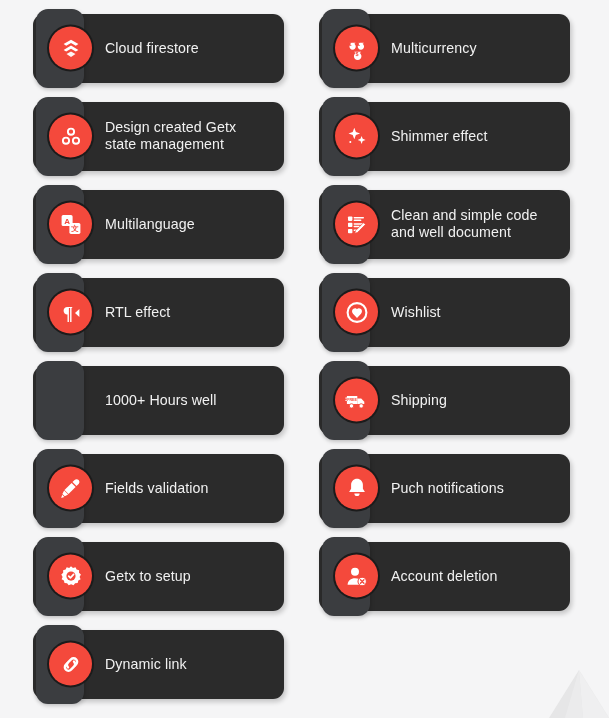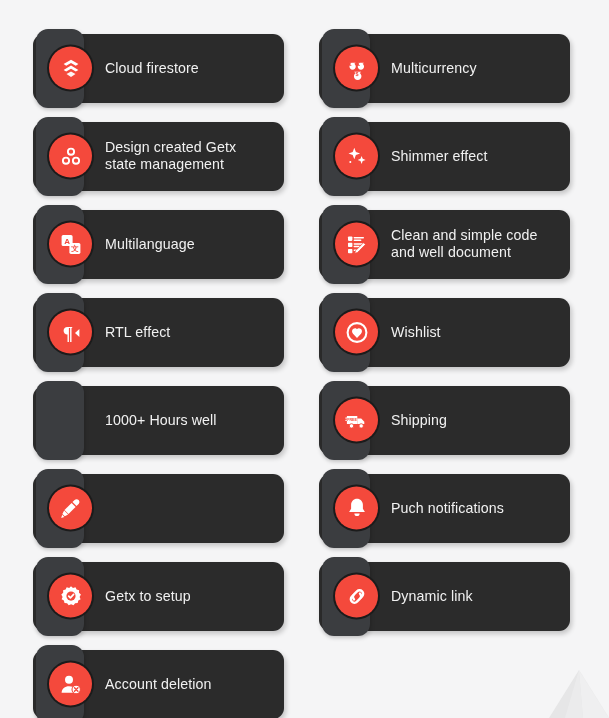--- a/index.html
+++ b/index.html
@@ -30,21 +30,21 @@
     position: absolute;
     left: 0;
     top: 0;
     width: 609px;
     height: 718px;
     display: grid;
     grid-template-columns: 1fr 1fr;
     grid-auto-rows: 88px;
     column-gap: 35px;
     row-gap: 0px;
-    padding: 24px 39px 0px 33px;
+    padding: 4px 39px 0px 33px;
     align-content: start;
   }
 
   .cell {
     position: relative;
     height: 88px;
     display: flex;
     align-items: center;
   }
 
@@ -258,20 +258,21 @@
       <div class="card">
         <div class="plate"></div>
         <div class="badge">
           <svg width="24" height="24" viewBox="0 0 24 24" fill="none">
             <path d="M19.6 3.5c1.1 1.1 1.1 2.9 0 4.0l-2.1 2.1-4.0-4.0 2.1-2.1c1.1-1.1 2.9-1.1 4.0 0z" fill="#ffffff"></path>
             <path d="M12.6 6.4l4.0 4.0-7.1 7.1-4.0-4.0z" fill="#ffffff"></path>
             <path d="M5.1 14.1l4.0 4.0-3.3 1.7-2.4-2.4z" fill="#ffffff"></path>
             <path d="M3.2 18.3l2.1 2.1-3.1 1.0z" fill="#ffffff"></path>
           </svg>
         </div>
+        <div class="label">Fields validation</div>
       </div>
     </div>
     <div class="cell">
       <div class="card">
         <div class="plate"></div>
         <div class="badge">
           <svg width="24" height="24" viewBox="0 0 24 24" fill="none">
             <path d="M12 2.3c-3.3 0-5.9 2.7-5.9 6.0v3.9l-2.0 3.4h15.8l-2.0-3.4V8.3c0-3.3-2.6-6.0-5.9-6.0z" fill="#ffffff"></path>
             <path d="M9.4 17.0h5.2a2.6 2.6 0 0 1-5.2 0z" fill="#ffffff"></path>
           </svg>
@@ -283,41 +284,41 @@
       <div class="card">
         <div class="plate"></div>
         <div class="badge">
           <svg width="24" height="24" viewBox="0 0 24 24" fill="none">
             <path d="M12 1.8l2.0 1.6 2.5-.6 1.1 2.3 2.5.6-.1 2.6 1.9 1.8-1.3 2.3 1.0 2.4-2.3 1.2-.6 2.5-2.6.2-1.6 2.0-2.4-1.0-2.4 1.0-1.6-2.0-2.6-.2-.6-2.5-2.3-1.2 1.0-2.4-1.3-2.3 1.9-1.8-.1-2.6 2.5-.6 1.1-2.3 2.5.6z" fill="#ffffff"></path>
             <circle cx="12" cy="11.6" r="4.6" fill="#f4493c"></circle>
             <path d="M9.7 11.6l1.7 1.8 3.2-3.5" stroke="#ffffff" stroke-width="1.7" stroke-linecap="round" stroke-linejoin="round" fill="none"></path>
           </svg>
         </div>
         <div class="label">Getx to setup</div>
-      </div>
-    </div>
-    <div class="cell">
-      <div class="card">
-        <div class="plate"></div>
-        <div class="badge">
-          <svg width="24" height="24" viewBox="0 0 24 24" fill="none">
-            <path d="M9.0 14.9a3.6 3.6 0 0 1 0-5.1l3.0-3.0a3.6 3.6 0 0 1 5.1 5.1l-1.3 1.3" stroke="#ffffff" stroke-width="2.4" stroke-linecap="round" fill="none"></path>
-            <path d="M15.0 9.1a3.6 3.6 0 0 1 0 5.1l-3.0 3.0a3.6 3.6 0 0 1-5.1-5.1l1.3-1.3" stroke="#ffffff" stroke-width="2.4" stroke-linecap="round" fill="none"></path>
-          </svg>
-        </div>
-        <div class="label">Dynamic link</div>
       </div>
     </div>
     <div class="cell">
       <div class="card">
         <div class="plate"></div>
         <div class="badge">
           <svg width="24" height="24" viewBox="0 0 24 24" fill="none">
             <circle cx="10.0" cy="7.2" r="4.0" fill="#ffffff"></circle>
             <path d="M2.6 20.3c0-4.1 3.3-6.6 7.4-6.6 1.5 0 2.9.3 4.1.9l-.1 5.7z" fill="#ffffff"></path>
             <circle cx="17.2" cy="17.0" r="4.2" fill="#ffffff" stroke="#f4493c" stroke-width="1.1"></circle>
             <path d="M15.5 15.3l3.4 3.4M18.9 15.3l-3.4 3.4" stroke="#f4493c" stroke-width="1.4" stroke-linecap="round"></path>
           </svg>
         </div>
         <div class="label">Account deletion</div>
       </div>
     </div>
+    <div class="cell">
+      <div class="card">
+        <div class="plate"></div>
+        <div class="badge">
+          <svg width="24" height="24" viewBox="0 0 24 24" fill="none">
+            <path d="M9.0 14.9a3.6 3.6 0 0 1 0-5.1l3.0-3.0a3.6 3.6 0 0 1 5.1 5.1l-1.3 1.3" stroke="#ffffff" stroke-width="2.4" stroke-linecap="round" fill="none"></path>
+            <path d="M15.0 9.1a3.6 3.6 0 0 1 0 5.1l-3.0 3.0a3.6 3.6 0 0 1-5.1-5.1l1.3-1.3" stroke="#ffffff" stroke-width="2.4" stroke-linecap="round" fill="none"></path>
+          </svg>
+        </div>
+        <div class="label">Dynamic link</div>
+      </div>
+    </div>
   </div>
 
 </body></html>

